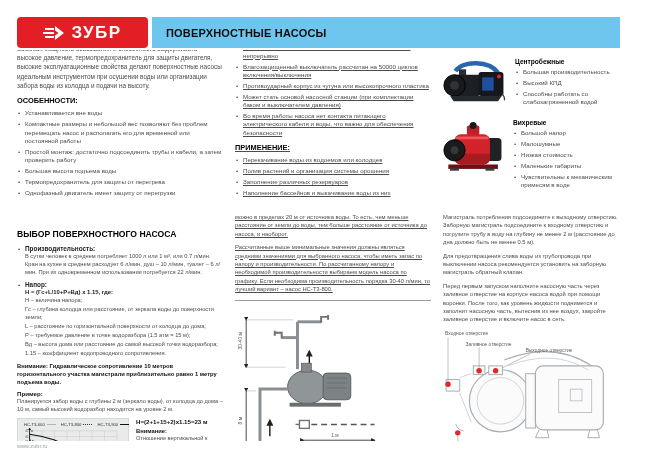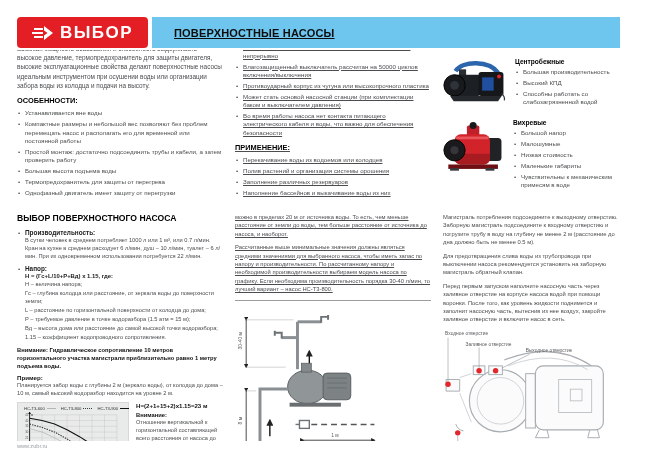--- a/index.html
+++ b/index.html
@@ -4,36 +4,36 @@
 <style>
   html,body{margin:0;padding:0;background:#fff;}
   .page{position:relative;width:650px;height:459px;background:#ffffff;overflow:hidden;
         font-family:"Liberation Sans",sans-serif;color:#4a4c4e;}
   
   .header{position:absolute;left:17px;top:17px;right:30px;height:31px;display:flex;}
   .logo{width:131px;height:31px;background:#e31e24;border-radius:4px;display:flex;
         align-items:center;justify-content:center;gap:6px;}
   .logo-text{color:#fff;font-weight:bold;font-size:17px;letter-spacing:1.5px;}
   .titlebar{flex:1;margin-left:4px;background:#6ec6ee;display:flex;align-items:center;padding-left:14px;}
-  .titlebar h1{margin:8px;font-size:11px;font-weight:bold;color:#0d0d0d;letter-spacing:.2px;text-decoration:underline;}
+  .titlebar h1{margin:0;font-size:11px;font-weight:bold;color:#0d0d0d;letter-spacing:.2px;}
   
   .row-top{position:absolute;left:17px;top:50px;right:30px;height:150px;display:flex;gap:12px;overflow:hidden;align-items:flex-end;}
   .row-bot{position:absolute;left:17px;top:213px;right:30px;height:228px;display:flex;gap:12px;overflow:hidden;}
   .c1{width:206px;flex:none;}
   .c2{width:196px;flex:none;text-decoration:underline;}
   .c3{flex:1;min-width:0;}
   p{margin:0 0 5px;font-size:6.4px;line-height:1.45;}
   .small p{font-size:5.8px;}
   ul{list-style:none;margin:0;padding:0;}
   li{position:relative;padding-left:8px;margin-bottom:2.6px;font-size:6.2px;line-height:1.35;}
   li::before{content:"•";position:absolute;left:1px;top:0;color:#4a4c4e;}
   ul.plain li{padding-left:0;font-size:5.7px;margin-bottom:1.4px;}
   ul.plain li::before{content:none;}
   h3{margin:6px 0 4px;font-size:7.4px;font-weight:bold;color:#000;}
-  h2{margin:0 0 6px;font-size:8.6px;font-weight:bold;color:#000;}
+  h2{margin:16px 0 6px;font-size:8.6px;font-weight:bold;color:#000;}
   .types-head{font-size:6px;font-weight:bold;color:#000;margin:0 0 7px;}
   .type-row{display:flex;gap:8px;margin-bottom:8px;align-items:flex-start;}
   .type-row .art{flex:none;}
   .type-title{font-size:6.6px;font-weight:bold;color:#000;margin:2px 0 3px;}
   
   .sel-item{position:relative;padding-left:8px;margin-bottom:4px;}
   .sel-item::before{content:"•";position:absolute;left:1px;top:0;color:#4a4c4e;font-size:6.2px;}
   .sel-title{font-size:6.4px;font-weight:bold;color:#222;margin-bottom:1px;}
   .sel-text{font-size:5.7px;line-height:1.4;}
   .formula{font-size:5.9px;font-weight:bold;color:#222;margin:1px 0 2px;}
@@ -60,21 +60,21 @@
 <body>
 
 <div class="page">
 
   <div class="header">
     <div class="logo">
       <svg width="22" height="16" viewBox="0 0 22 16">
         <path d="M2 3 h9 v2 h-9 z M0 7 h11 v2 h-11 z M2 11 h9 v2 h-9 z" fill="#fff"></path>
         <path d="M12 1 L21 8 L12 15 L12 10.5 L15.5 8 L12 5.5 Z" fill="#fff"></path>
       </svg>
-      <span class="logo-text">ВЫБОР</span>
+      <span class="logo-text">ЗУБР</span>
     </div>
     <div class="titlebar">
       <h1>ПОВЕРХНОСТНЫЕ НАСОСЫ</h1>
     </div>
   </div>
 
   <div class="row-top">
     <div class="c1">
       <p>Высокая мощность всасывания и способность выдерживать высокое давление, термопредохранитель для защиты двигателя, высокие эксплуатационные свойства делают поверхностные насосы идеальным инструментом при осушении воды или организации забора воды из колодца и подачи на высоту.</p>
       <h3>ОСОБЕННОСТИ:</h3>

